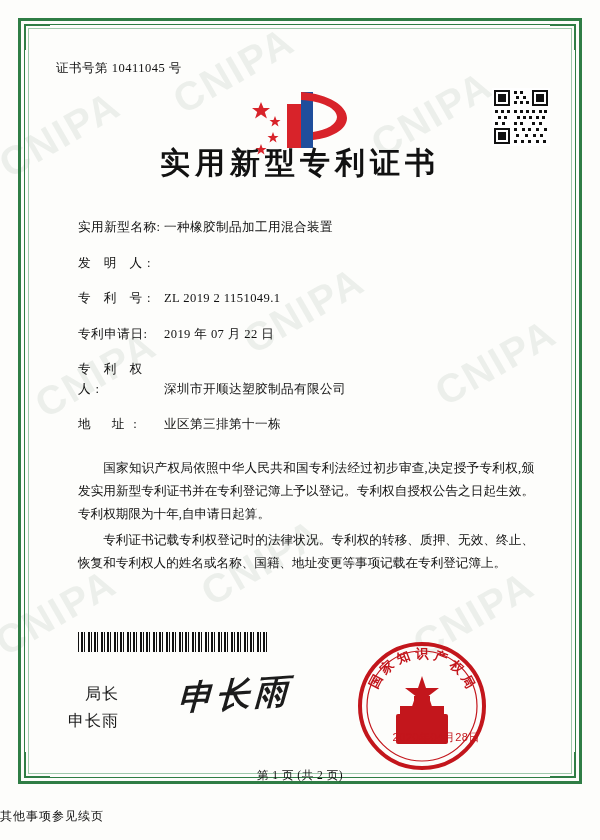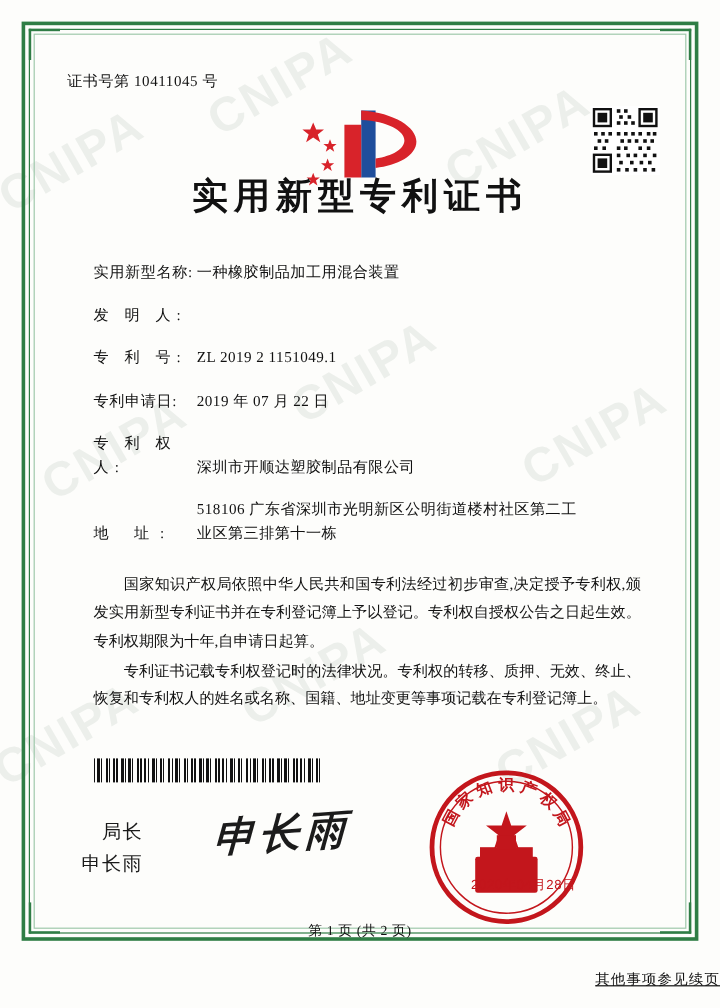--- a/index.html
+++ b/index.html
@@ -239,25 +239,24 @@
     font-size: 11.5px;
     color: #111;
     letter-spacing: 0.5px;
   }
 
   .footer-note {
     position: absolute;
     left: 0;
     right: 0;
     top: 808px;
-    text-align: right;
+    text-align: left;
     font-size: 12px;
     color: #111;
     letter-spacing: 1px;
-    text-decoration: underline;
   }
 </style>
 </head>
 <body>
 
 <div class="page">
 
   <div class="wm wm1">CNIPA</div>
   <div class="wm wm2">CNIPA</div>
   <div class="wm wm3">CNIPA</div>
@@ -371,21 +370,20 @@
         <div class="label">专利申请日:</div>
         <div class="value">2019 年 07 月 22 日</div>
       </div>
       <div class="row">
         <div class="label sp3">专 利 权 人:</div>
         <div class="value">深圳市开顺达塑胶制品有限公司</div>
       </div>
       <div class="row">
         <div class="label sp2">地 址:</div>
         <div class="value">
-          <span class="sub">518106 广东省深圳市光明新区公明街道楼村社区第二工</span>
           <span class="sub">业区第三排第十一栋</span>
         </div>
       </div>
     </div>
 
     <div class="paras">
       <p>国家知识产权局依照中华人民共和国专利法经过初步审查,决定授予专利权,颁发实用新型专利证书并在专利登记簿上予以登记。专利权自授权公告之日起生效。专利权期限为十年,自申请日起算。</p>
       <p>专利证书记载专利权登记时的法律状况。专利权的转移、质押、无效、终止、恢复和专利权人的姓名或名称、国籍、地址变更等事项记载在专利登记簿上。</p>
     </div>
   </div>

